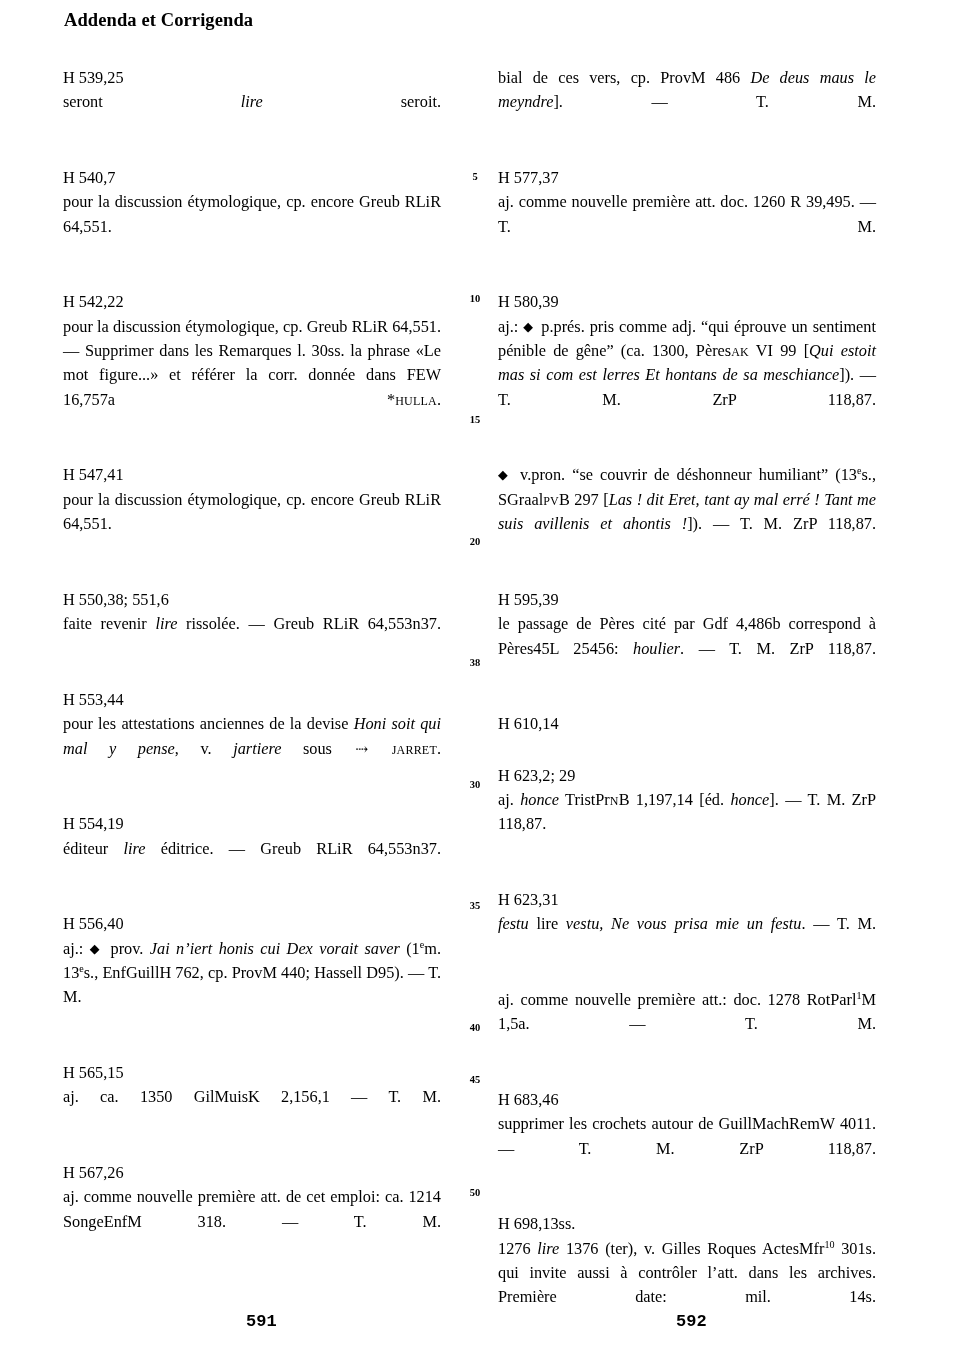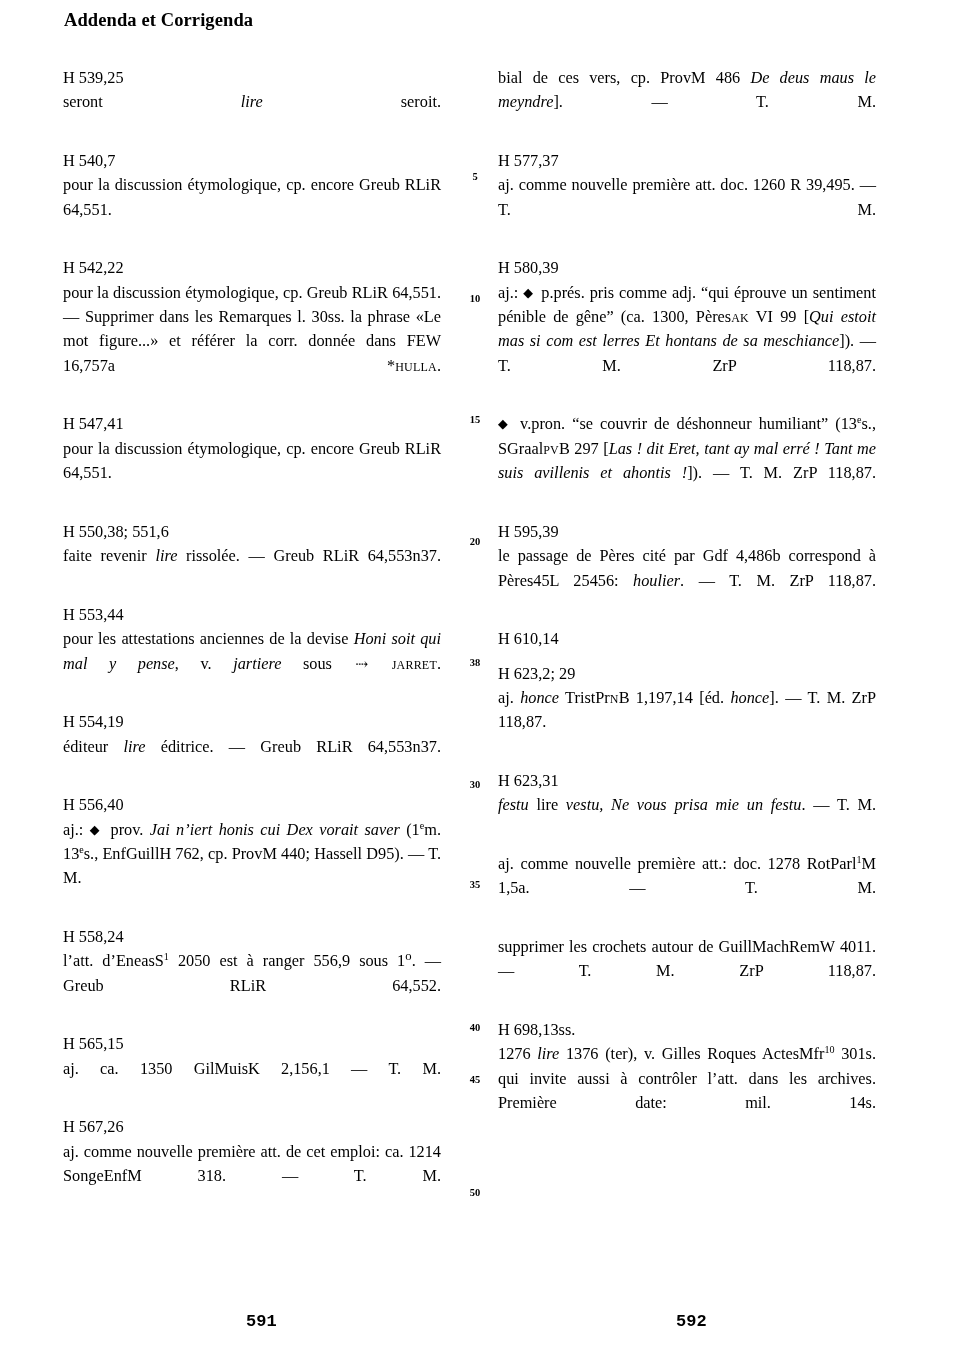--- a/index.html
+++ b/index.html
@@ -41,21 +41,21 @@
     text-align: justify;
     text-justify: inter-word;
   }
   .col-left  { left: 63px; }
   .col-right { left: 498px; }
 
   .entry {
     margin: 0 0 0 0;
   }
   
-  .entry + .entry { margin-top: 10px; }
+  .entry + .entry { margin-top: 27px; }
 
   .ref {
     font-weight: normal;
     text-align: left;
     white-space: nowrap;
   }
   .body {
     text-align: justify;
     text-justify: inter-word;
   }
@@ -147,43 +147,39 @@
         <div class="ref">H 553,44</div>
         <div class="body">pour les attestations anciennes de la devise <i>Honi soit qui mal y pense</i>, v. <i>jartiere</i> sous <span class="arrow">⇢</span> <span class="sc">jarret</span>.</div>
       </div>
       <div class="entry">
         <div class="ref">H 554,19</div>
         <div class="body">éditeur <i>lire</i> éditrice. — Greub RLiR 64,553n37.</div>
       </div>
       <div class="entry">
         <div class="ref">H 556,40</div>
         <div class="body">aj.: <span class="bullet">◆</span> prov. <i>Jai n’iert honis cui Dex vorait saver</i> (1<sup>e</sup>m. 13<sup>e</sup>s., EnfGuillH 762, cp. ProvM 440; Hassell D95). — T. M.</div>
-      </div>
-      <div class="entry">
-        <div class="ref">H 558,24</div>
-        <div class="body">l’att. d’EneasS<sup>1</sup> 2050 est à ranger 556,9 sous 1<span class="deg">o</span>. — Greub RLiR 64,552.</div>
       </div>
       <div class="entry">
         <div class="ref">H 565,15</div>
         <div class="body">aj. ca. 1350 GilMuisK 2,156,1 — T. M.</div>
       </div>
       <div class="entry">
         <div class="ref">H 567,26</div>
         <div class="body">aj. comme nouvelle première att. de cet emploi: ca. 1214 SongeEnfM 318. — T. M.</div>
       </div>
     </div>
 
   <div class="linenums">
       <div class="linenum" style="top: 106px;">5</div>
       <div class="linenum" style="top: 228px;">10</div>
       <div class="linenum" style="top: 349px;">15</div>
       <div class="linenum" style="top: 471px;">20</div>
       <div class="linenum" style="top: 592px;">38</div>
       <div class="linenum" style="top: 714px;">30</div>
-      <div class="linenum" style="top: 814px;">35</div>
+      <div class="linenum" style="top: 835px;">35</div>
       <div class="linenum" style="top: 957px;">40</div>
       <div class="linenum" style="top: 1009px;">45</div>
       <div class="linenum" style="top: 1122px;">50</div>
     </div>
 
   <div class="col col-right">
       <div class="entry">
         <div class="body">bial de ces vers, cp. ProvM 486 <i>De deus maus le meyndre</i>]. — T. M.</div>
       </div>
       <div class="entry">
@@ -209,20 +205,21 @@
         <div class="body">aj. <i>honce</i> TristPr<span class="sc">n</span>B 1,197,14 [éd. <i>honce</i>]. — T. M. ZrP 118,87.</div>
       </div>
       <div class="entry">
         <div class="ref">H 623,31</div>
         <div class="body"><i>festu</i> lire <i>vestu, Ne vous prisa mie un festu</i>. — T. M.</div>
       </div>
       <div class="entry">
         <div class="body">aj. comme nouvelle première att.: doc. 1278 RotParl<sup>1</sup>M 1,5a. — T. M.</div>
       </div>
       <div class="entry">
+        <div class="ref">H 683,46</div>
         <div class="body">supprimer les crochets autour de GuillMachRemW 4011. — T. M. ZrP 118,87.</div>
       </div>
       <div class="entry">
         <div class="ref">H 698,13ss.</div>
         <div class="body">1276 <i>lire</i> 1376 (ter), v. Gilles Roques ActesMfr<sup>10</sup> 301s. qui invite aussi à contrôler l’att. dans les archives. Première date: mil. 14s.</div>
       </div>
     </div>
 
   <div class="folio folio-left">591</div>
 

